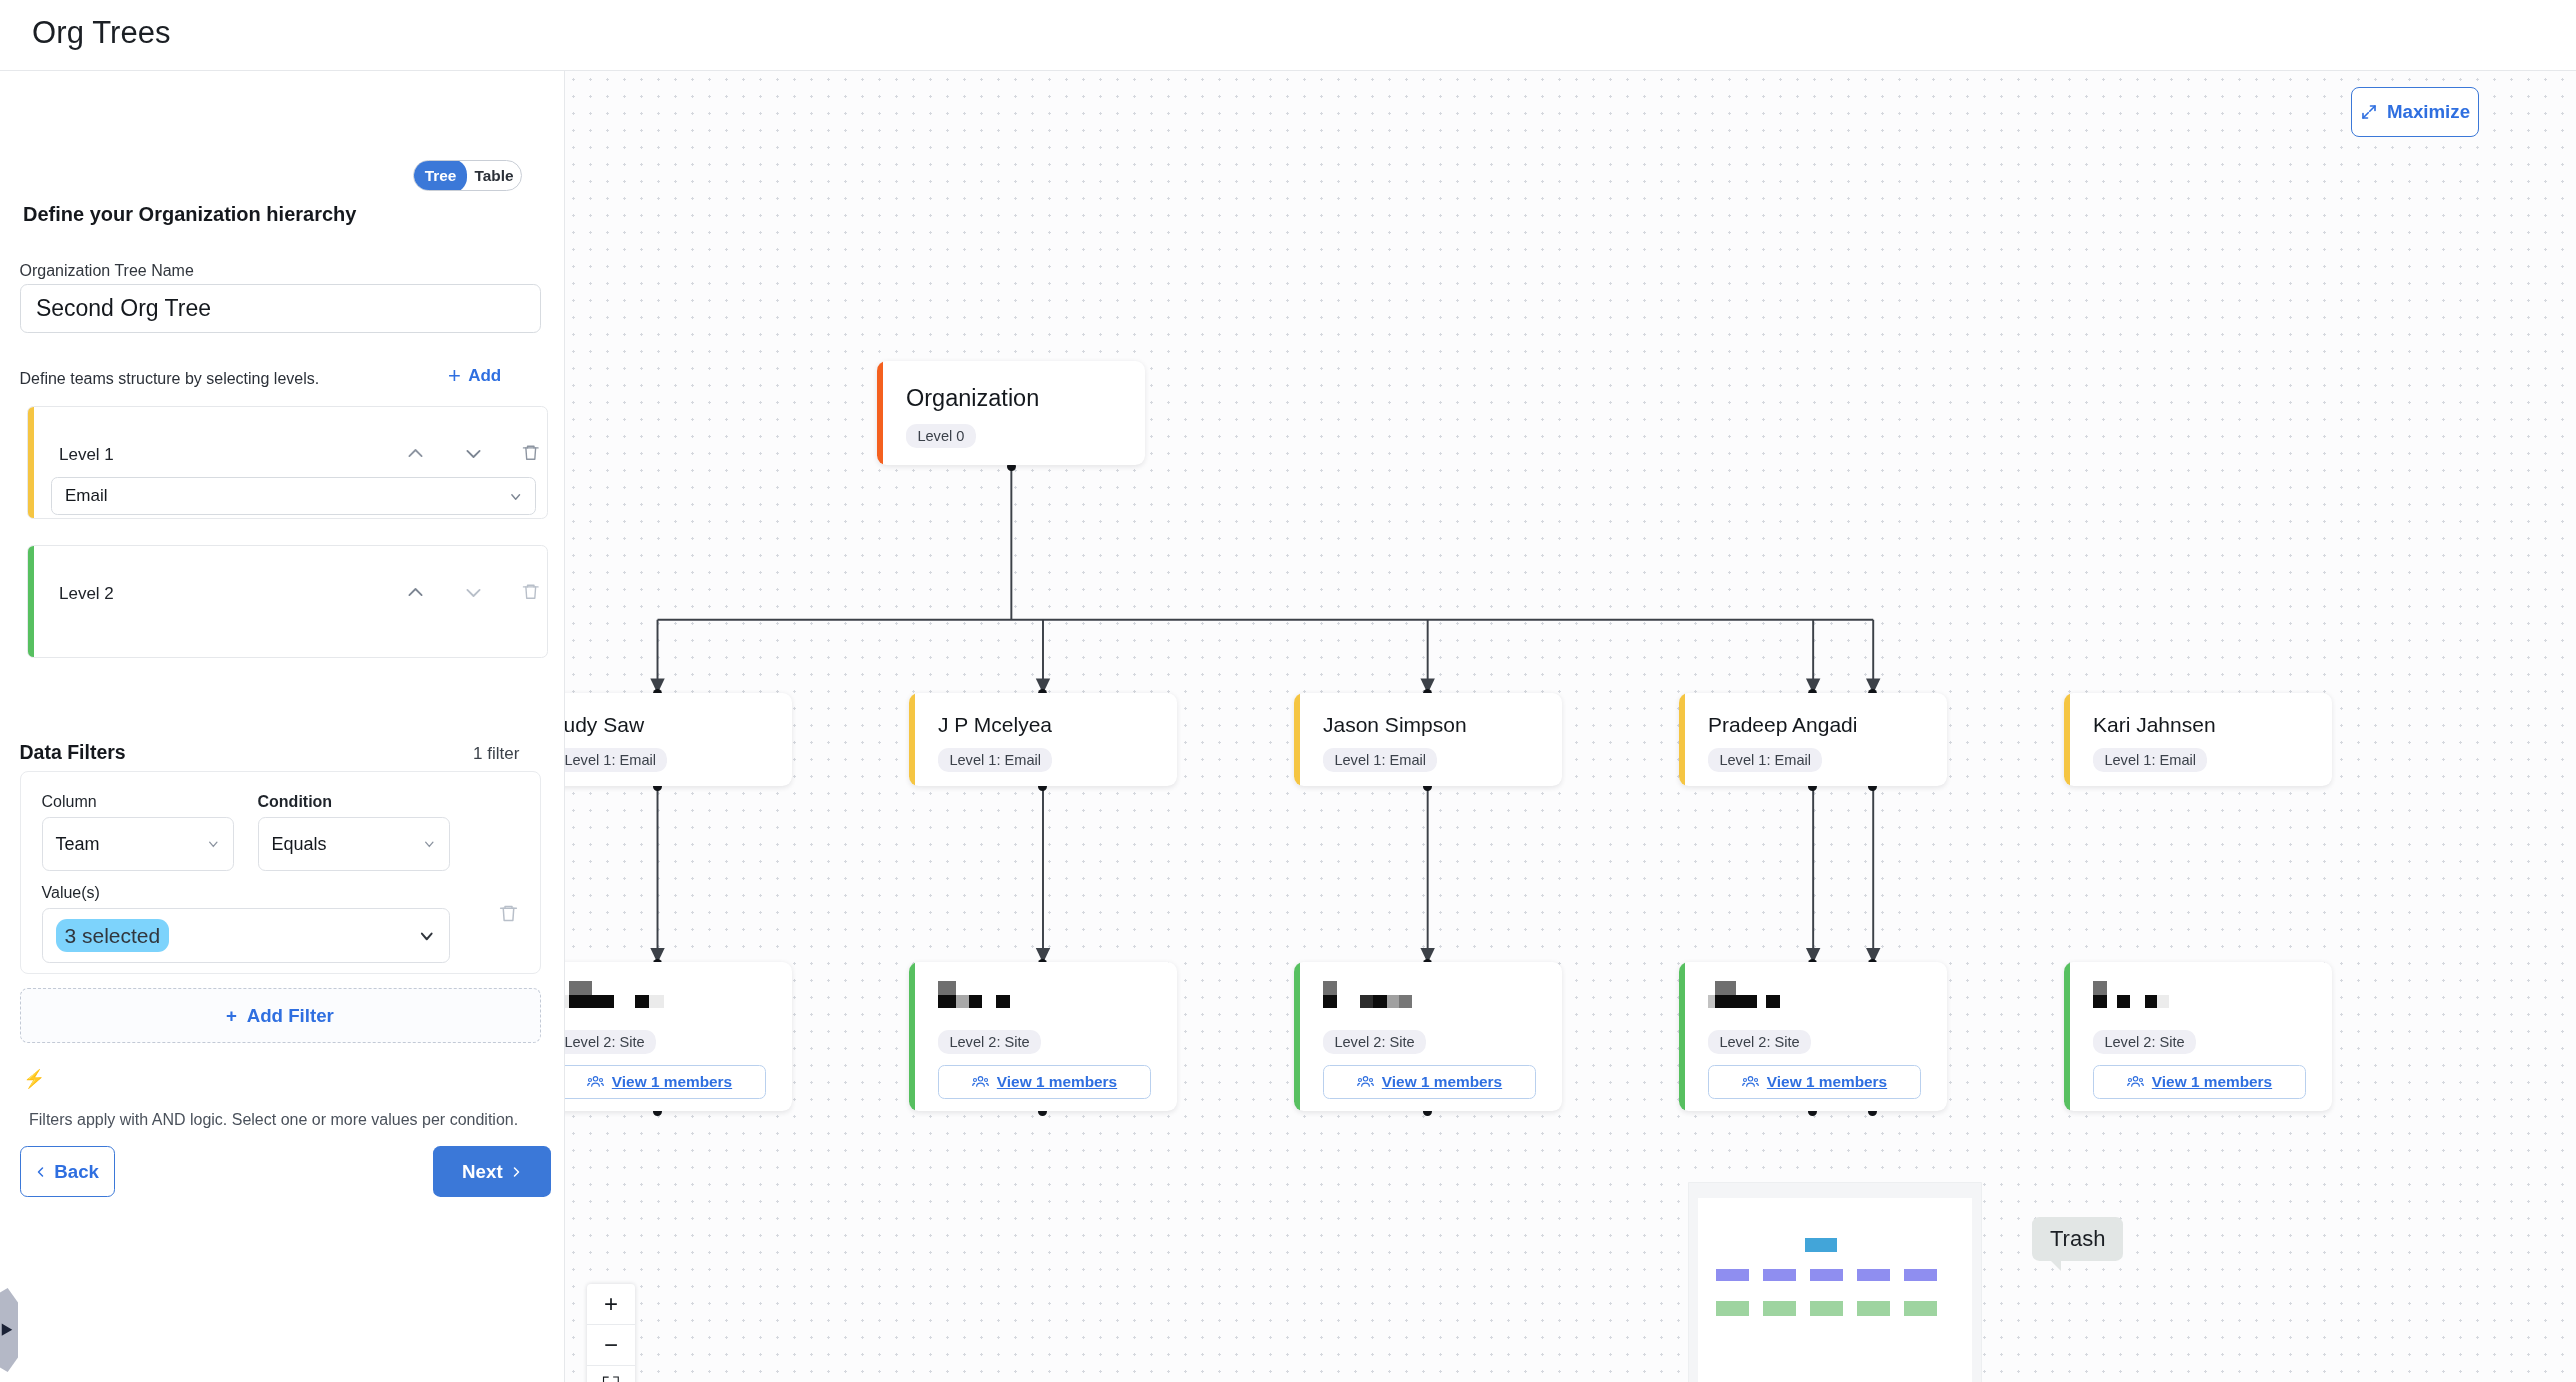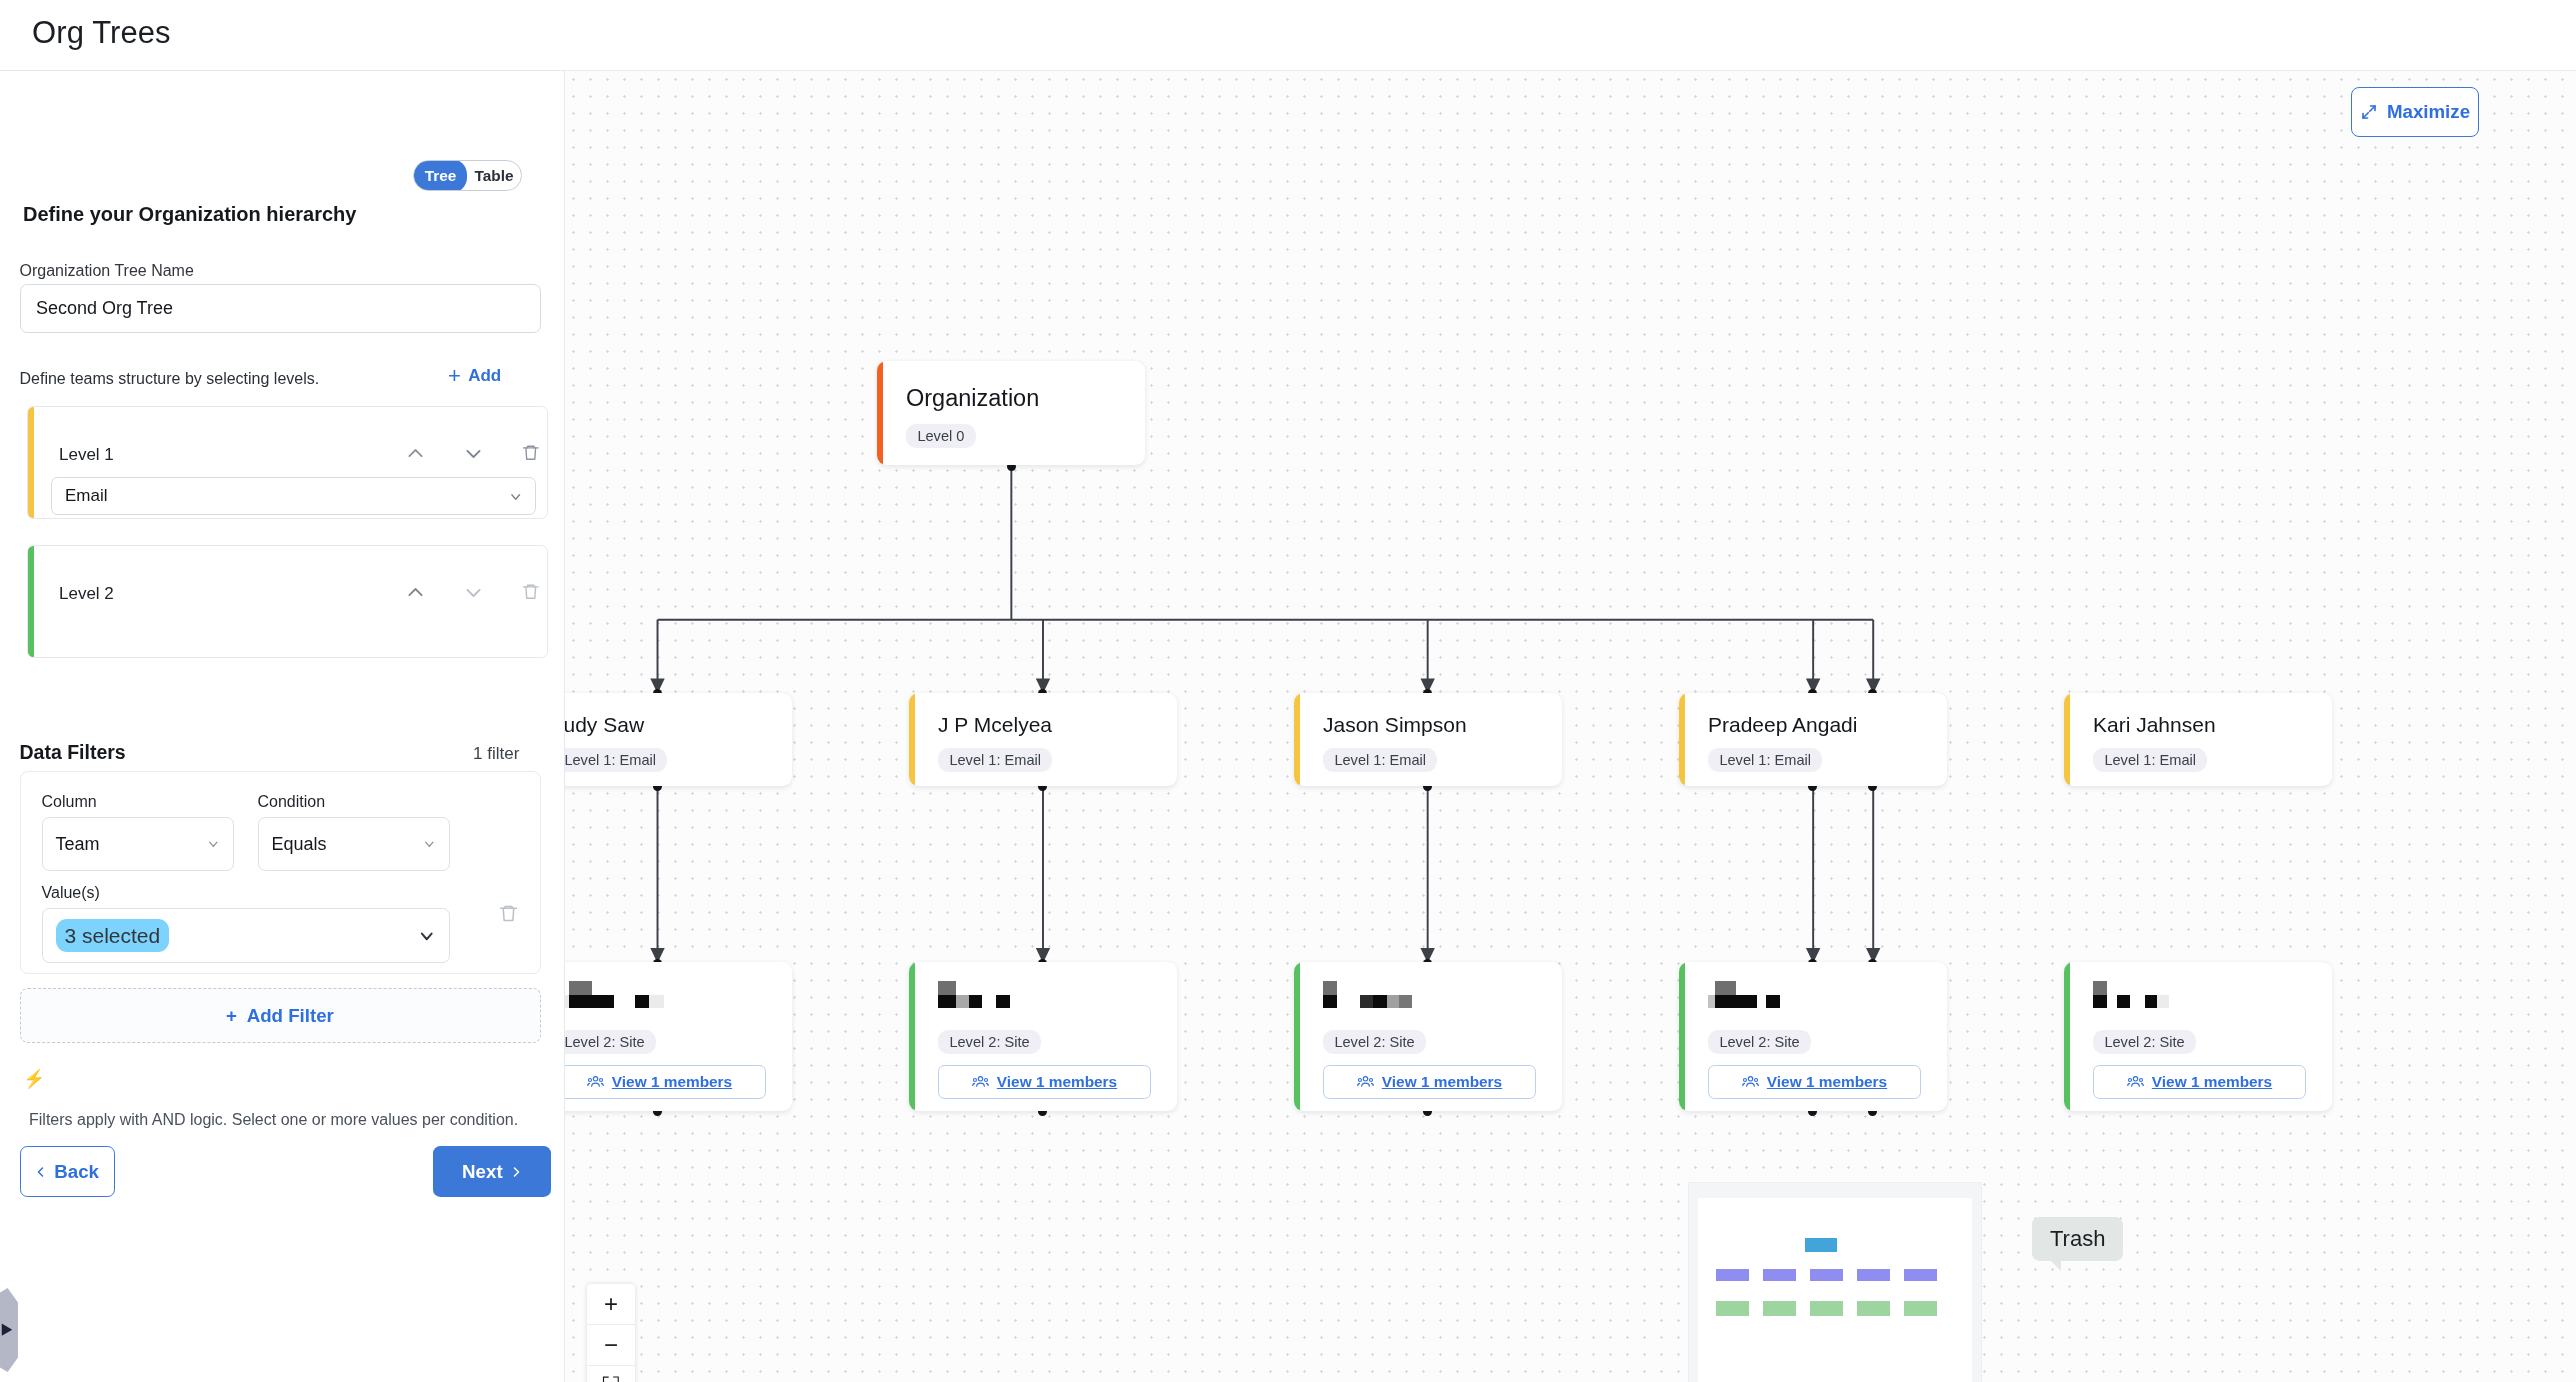--- a/index.html
+++ b/index.html
@@ -48,21 +48,21 @@
     font-size: 20px; font-weight: 700; color: #15181d;
   }
   .side-label {
     position: absolute; font-size: 16px; color: #31363d;
   }
   #org-name-label { left: 19.5px; top: 191px; }
 
   #org-name-input {
     position: absolute; left: 19.5px; top: 213px; width: 521px; height: 49px;
     border: 0.8px solid #d7dbe0; border-radius: 7.3px; background: #fff;
-    font-size: 18px; color: #14181d; padding: 0 15.4px;
+    font-size: 23px; color: #14181d; padding: 0 15.4px;
     font-family: "Liberation Sans", sans-serif;
   }
 
   #levels-hint {
     position: absolute; left: 19.5px; top: 299px;
     font-size: 16px; color: #2b3038;
   }
   #add-level-btn {
     position: absolute; left: 448px; top: 294px;
     font-size: 17px; font-weight: 700; color: #2f6fe0;
@@ -110,21 +110,21 @@
   #df-count {
     position: absolute; left: 473px; top: 673px;
     font-size: 17px; color: #3c424a;
   }
   #filter-card {
     position: absolute; left: 19.5px; top: 700px; width: 521px; height: 203px;
     background: #fff; border: 0.8px solid #e9ebee; border-radius: 8px;
   }
   .ff-label { position: absolute; font-size: 16px; color: #1f242b; }
   #lbl-column { left: 21px; top: 21px; }
-  #lbl-condition { left: 237px; top: 21px; }
+  #lbl-condition { left: 237px; top: 21px; font-weight: bold; }
   #lbl-values { left: 21px; top: 112px; }
   .ff-select {
     position: absolute; height: 54px; border: 0.8px solid #dde0e5;
     border-radius: 7.3px; background: #fff; display: flex; align-items: center;
     padding: 0 13px; font-size: 18px; color: #14181d;
   }
   #sel-column { left: 21px; top: 45px; width: 192px; }
   #sel-condition { left: 237px; top: 45px; width: 192px; text-align: right; }
   #sel-values { left: 21px; top: 136px; width: 408px; height: 55px; }
   .ff-select .sel-chev { position: absolute; right: 12px; top: 50%; transform: translateY(-50%); }

